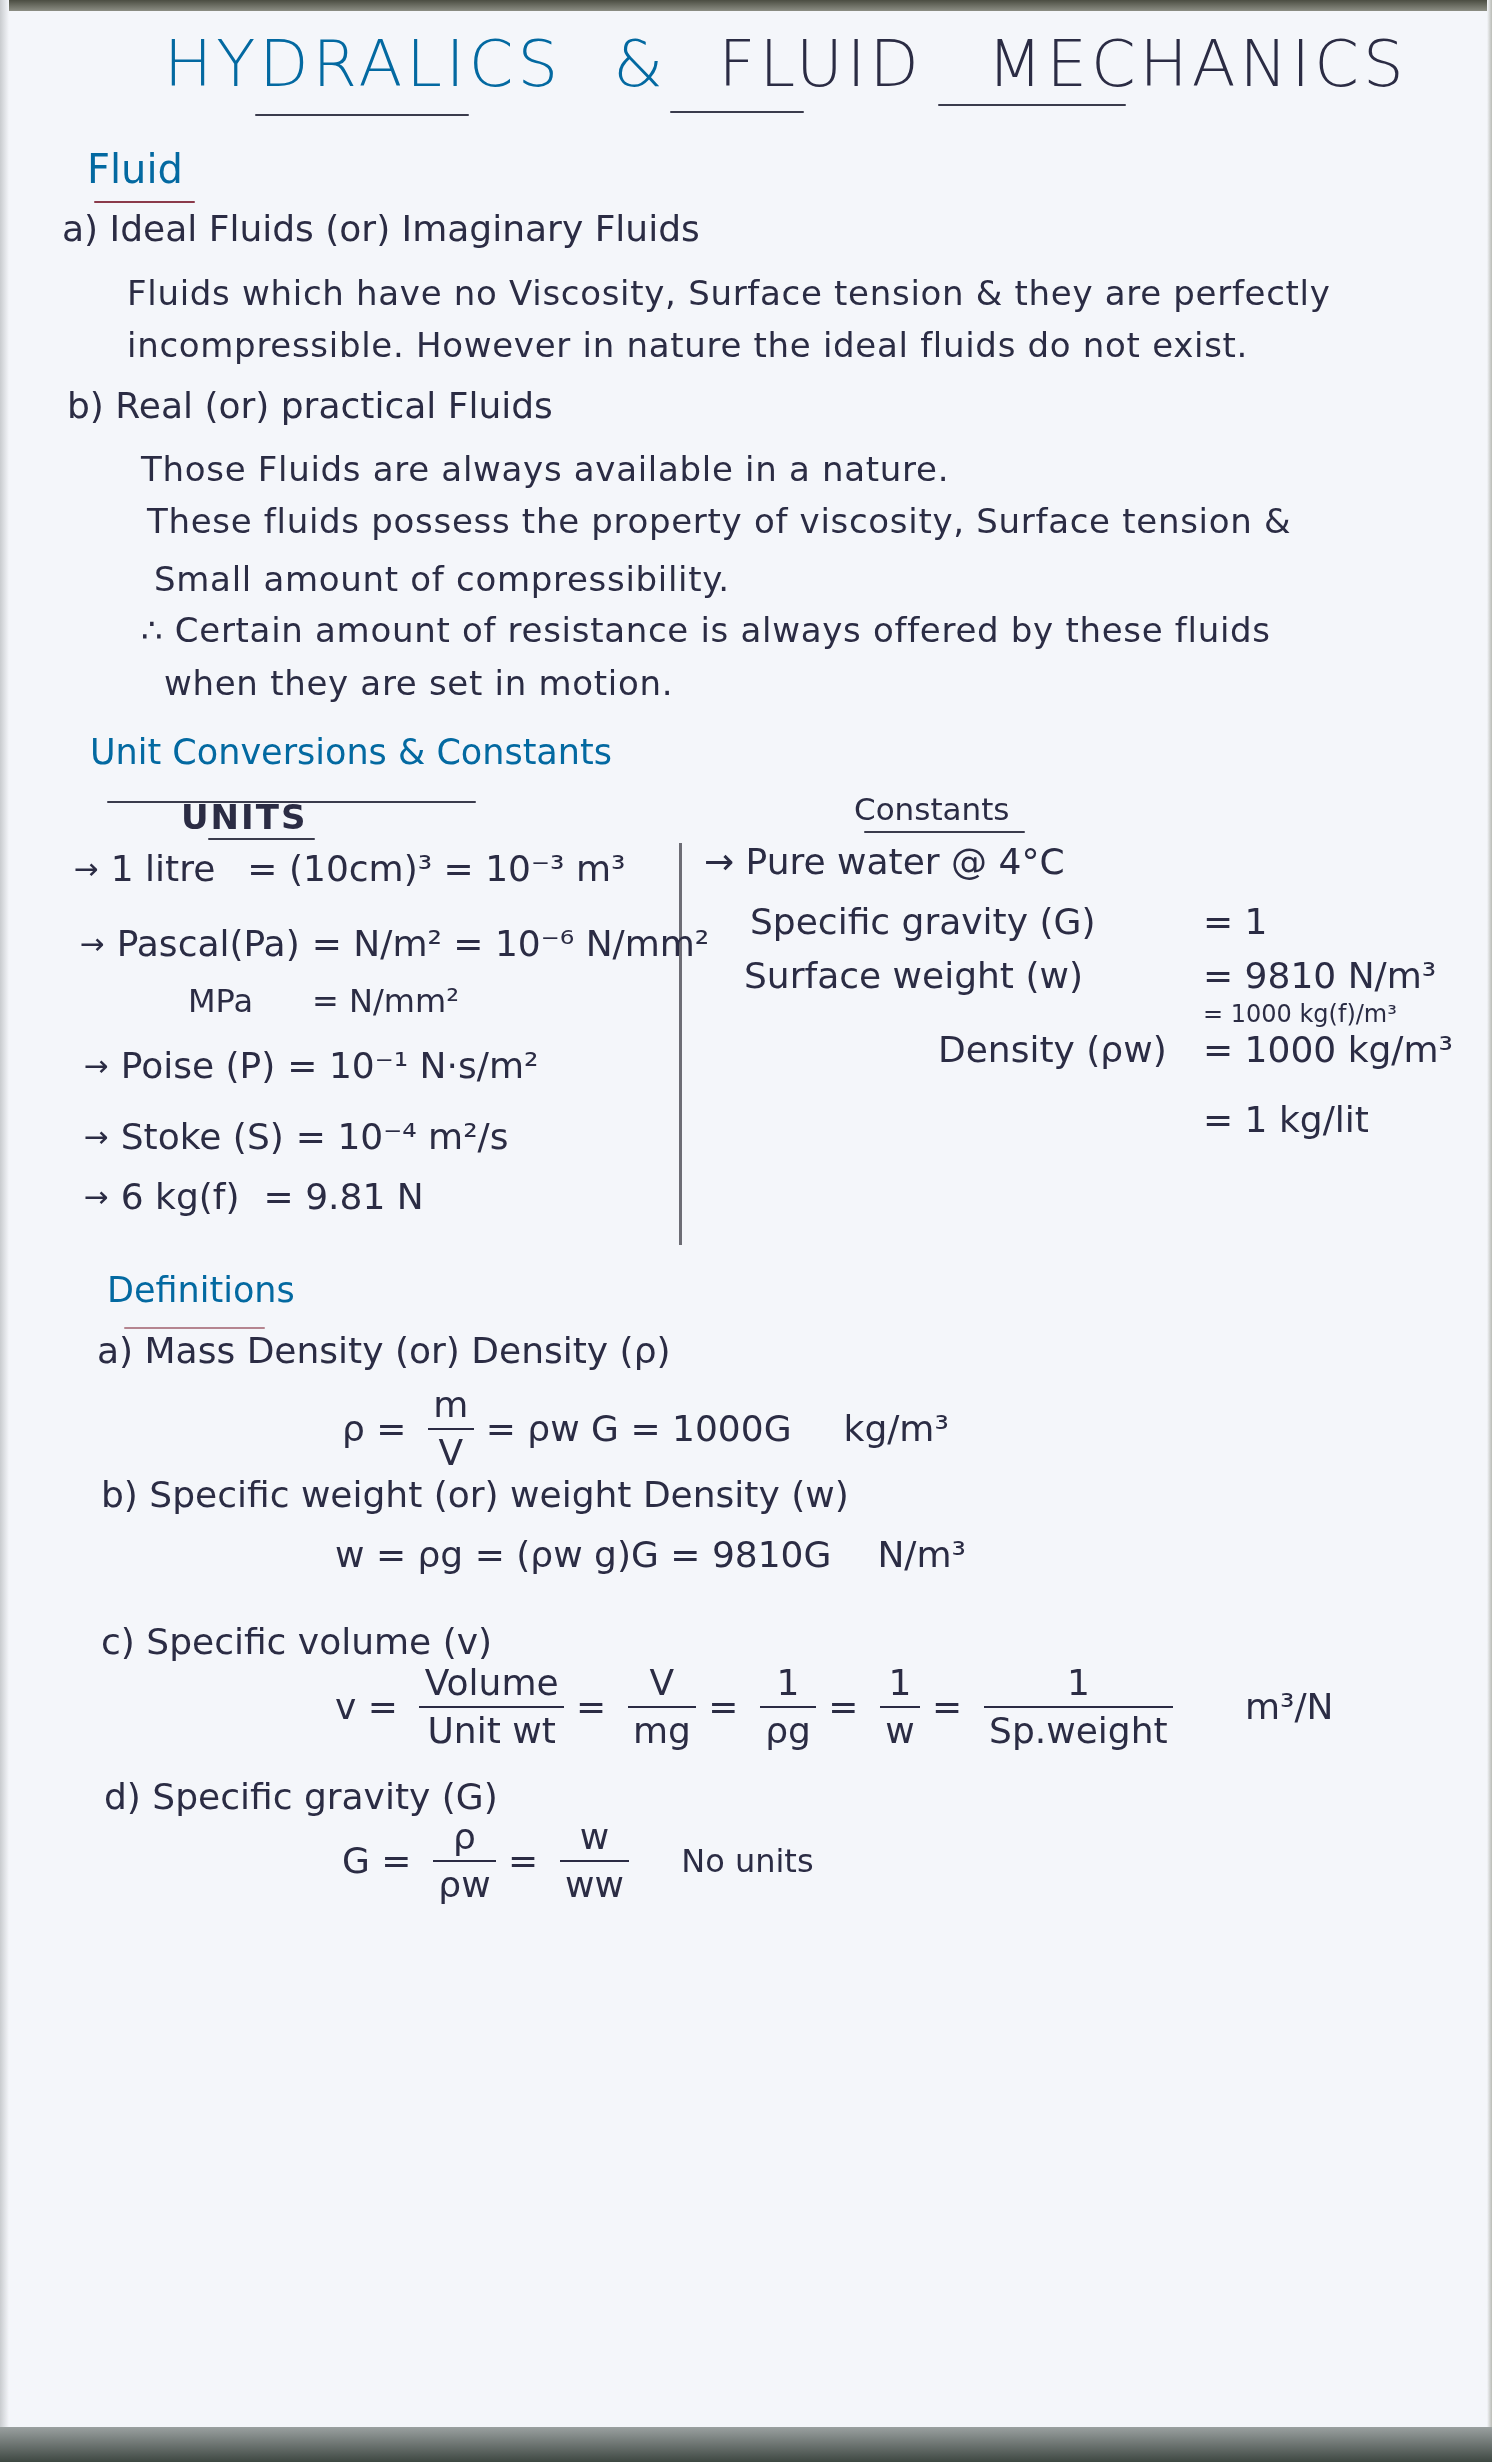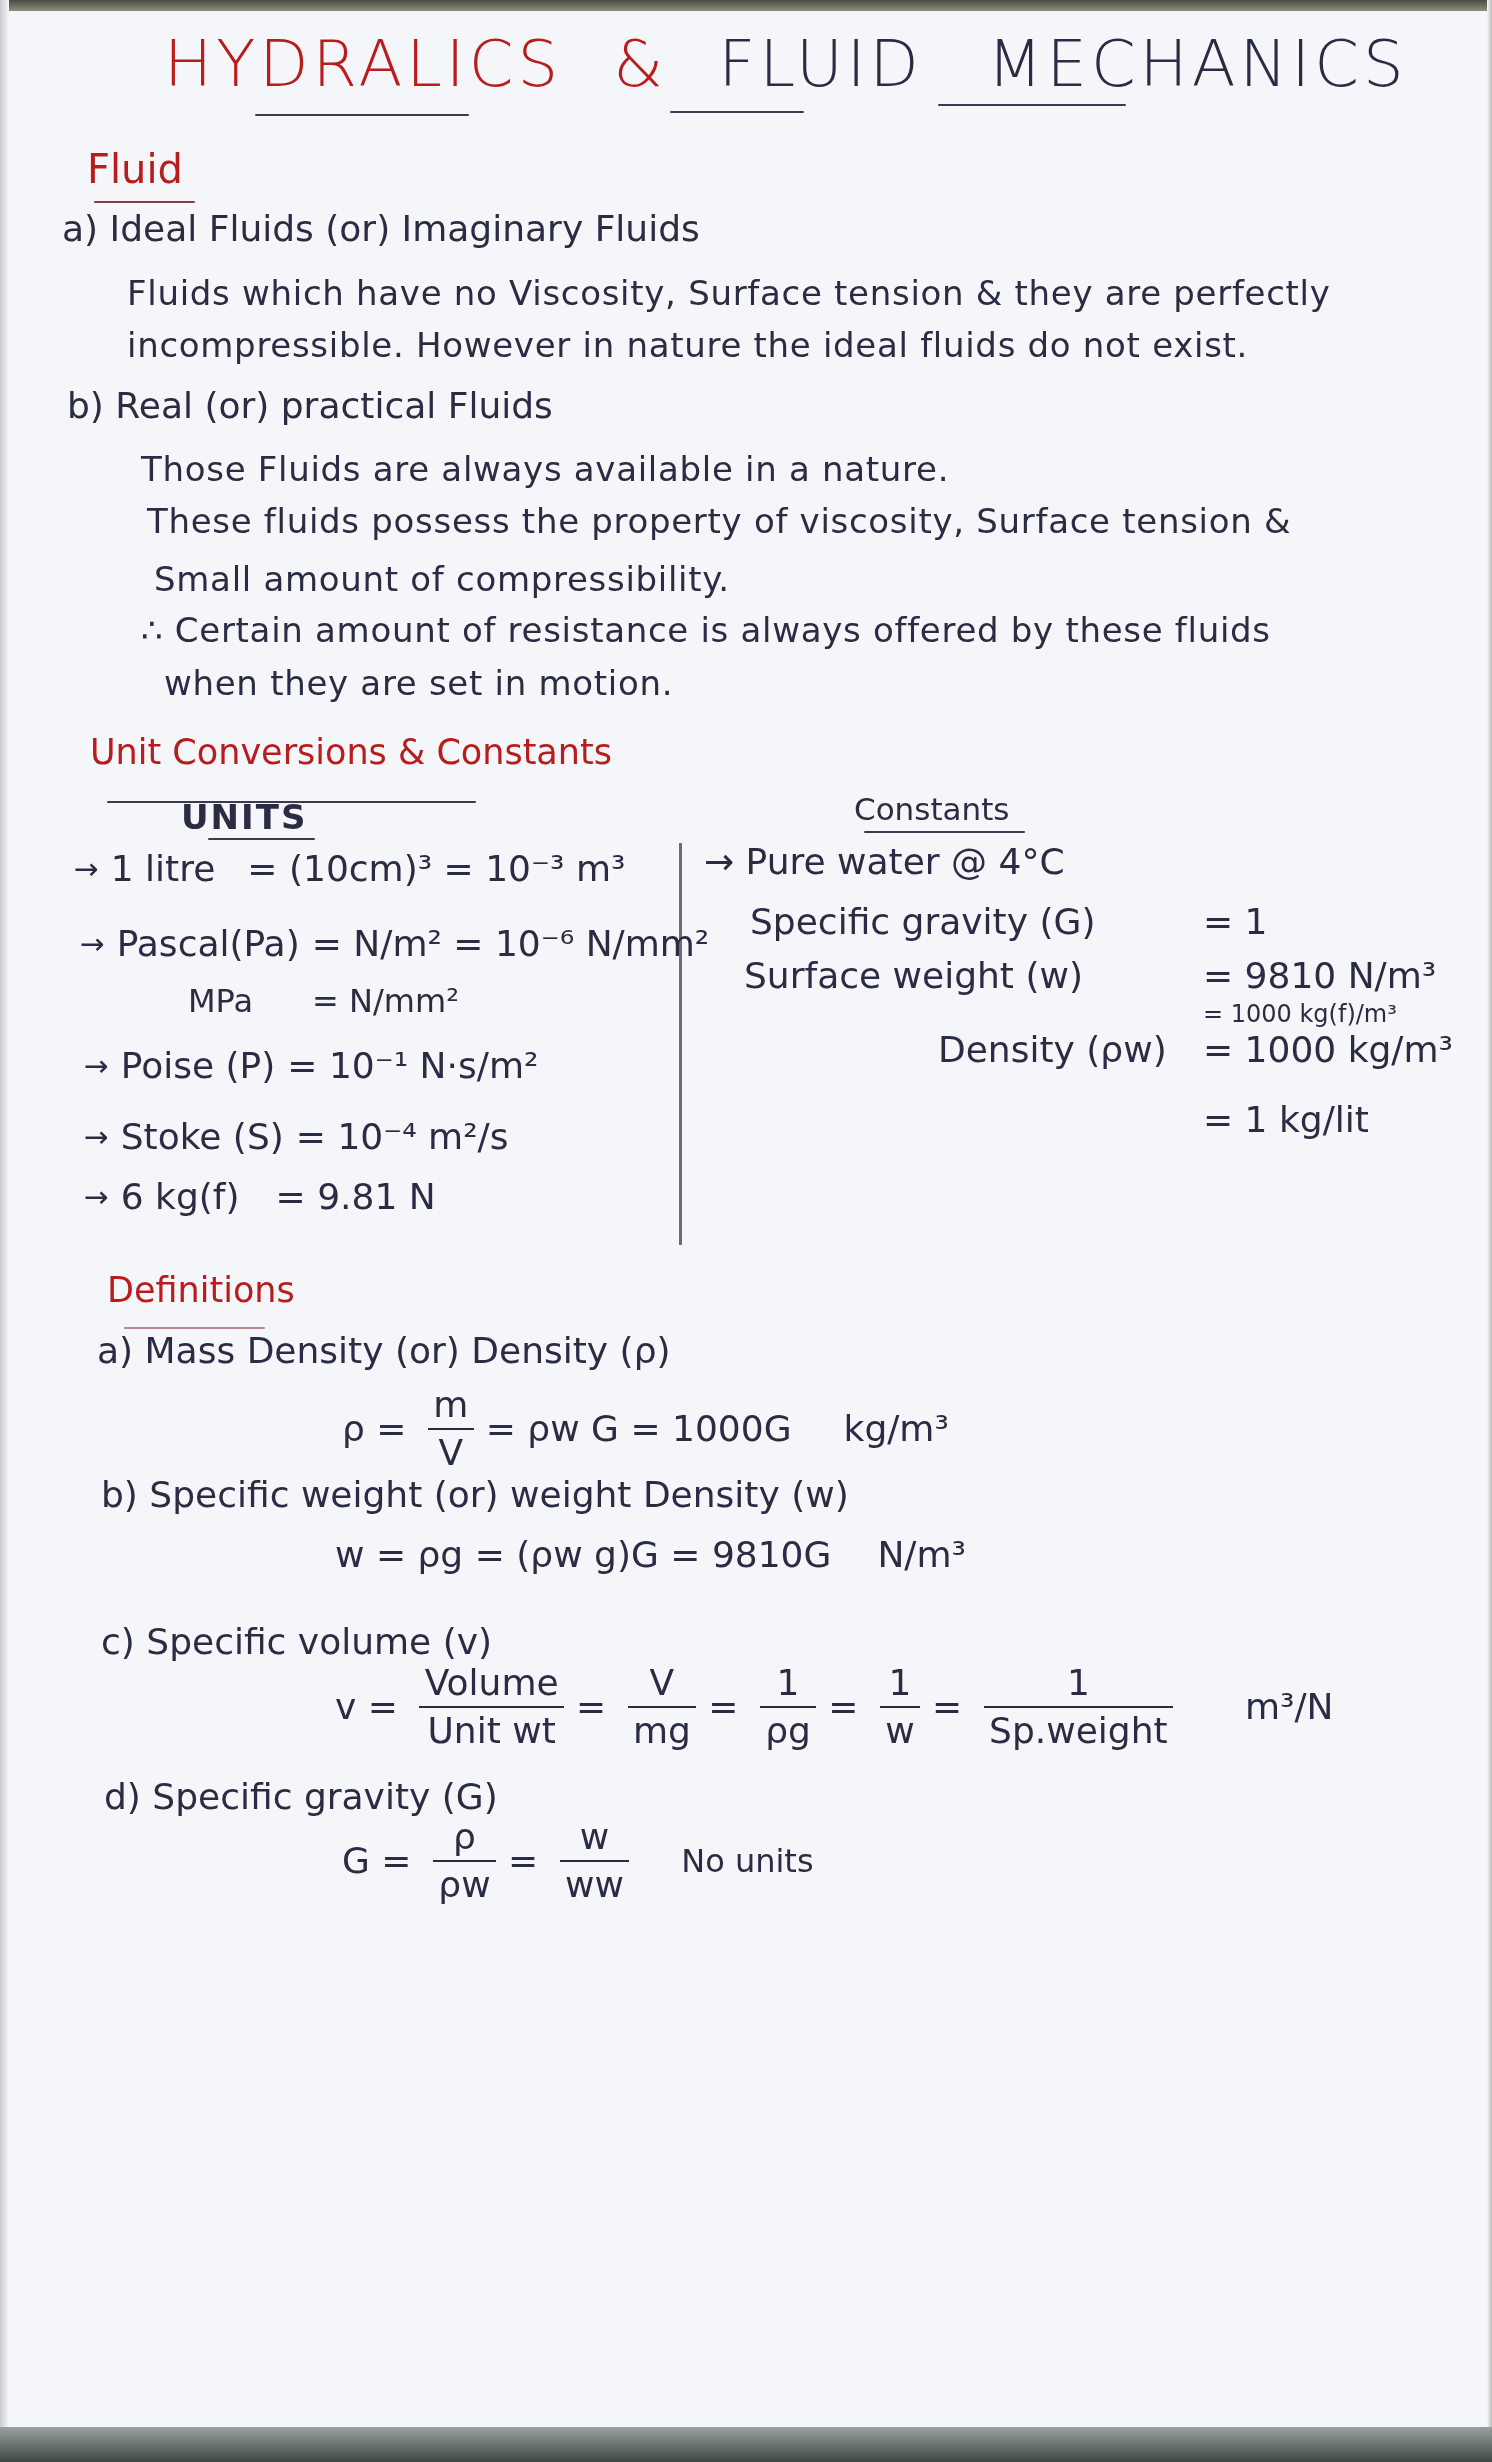--- a/index.html
+++ b/index.html
@@ -12,21 +12,21 @@
   .top-edge { position: absolute; left: 0; top: 0; width: 1492px; height: 10.7px;
     background: linear-gradient(#4b4d42, #8c8e84); }
   .bottom-edge { position: absolute; left: 0; bottom: 0; width: 1492px; height: 35px;
     background: linear-gradient(#9aa0a0, #3e4842); }
   .left-edge { position: absolute; left: 0; top: 0; width: 9.4px; height: 2462px;
     background: linear-gradient(90deg, #c9cccf, #f4f6fa); }
   .right-edge { position: absolute; right: 0; top: 0; width: 5.4px; height: 2462px;
     background: linear-gradient(90deg, #f4f6fa, #b9bbb5); }
   .page { position: absolute; left: 0; top: 0; width: 1492px; height: 2462px; }
   .abs { position: absolute; white-space: nowrap; }
-  .red { color: #b91c1c; }
+  .red { color: #0369a1; }
   .ink { color: #2b2c44; }
   .title { font-size: 64px; letter-spacing: 4px; font-weight: 300; }
   .h-red { font-size: 40px; }
   .sub { font-size: 36px; }
   .body-txt { font-size: 34px; letter-spacing: 0.7px; }
   .eq { font-size: 36px; }
   .small { font-size: 24px; }
   .uline { position: absolute; height: 2px; background: #3a3b4c; border-radius: 1.3px; }
   .uline.red { background: #8b3a4a; }
   .vdiv { position: absolute; width: 2.7px; background: #6d6d75; }
@@ -106,21 +106,21 @@
     <span>= 10⁻¹ N·s/m²</span>
   </div>
   <div class="row eq ink" style="left:84px; top:1116px;">
     <span class="arrow">→</span>
     <span>Stoke (S)</span>
     <span>= 10⁻⁴ m²/s</span>
   </div>
   <div class="row eq ink" style="left:84px; top:1176px;">
     <span class="arrow">→</span>
     <span>6 kg(f)</span>
-    <span style="margin-left:24px;">= 9.81 N</span>
+    <span style="margin-left:12px;">= 9.81 N</span>
   </div>
 
   <div class="abs sub ink" style="left:854px; top:791px; font-size:31px;">Constants</div>
   <div class="uline" style="left:864px; top:831px; width:161px;"></div>
 
   <div class="abs eq ink" style="left:704px; top:841px;">→ Pure water @ 4°C</div>
 
   <div class="abs eq ink" style="left:750px; top:901px;">Specific gravity (G)</div>
   <div class="abs eq ink" style="left:1203px; top:901px;">= 1</div>
 

